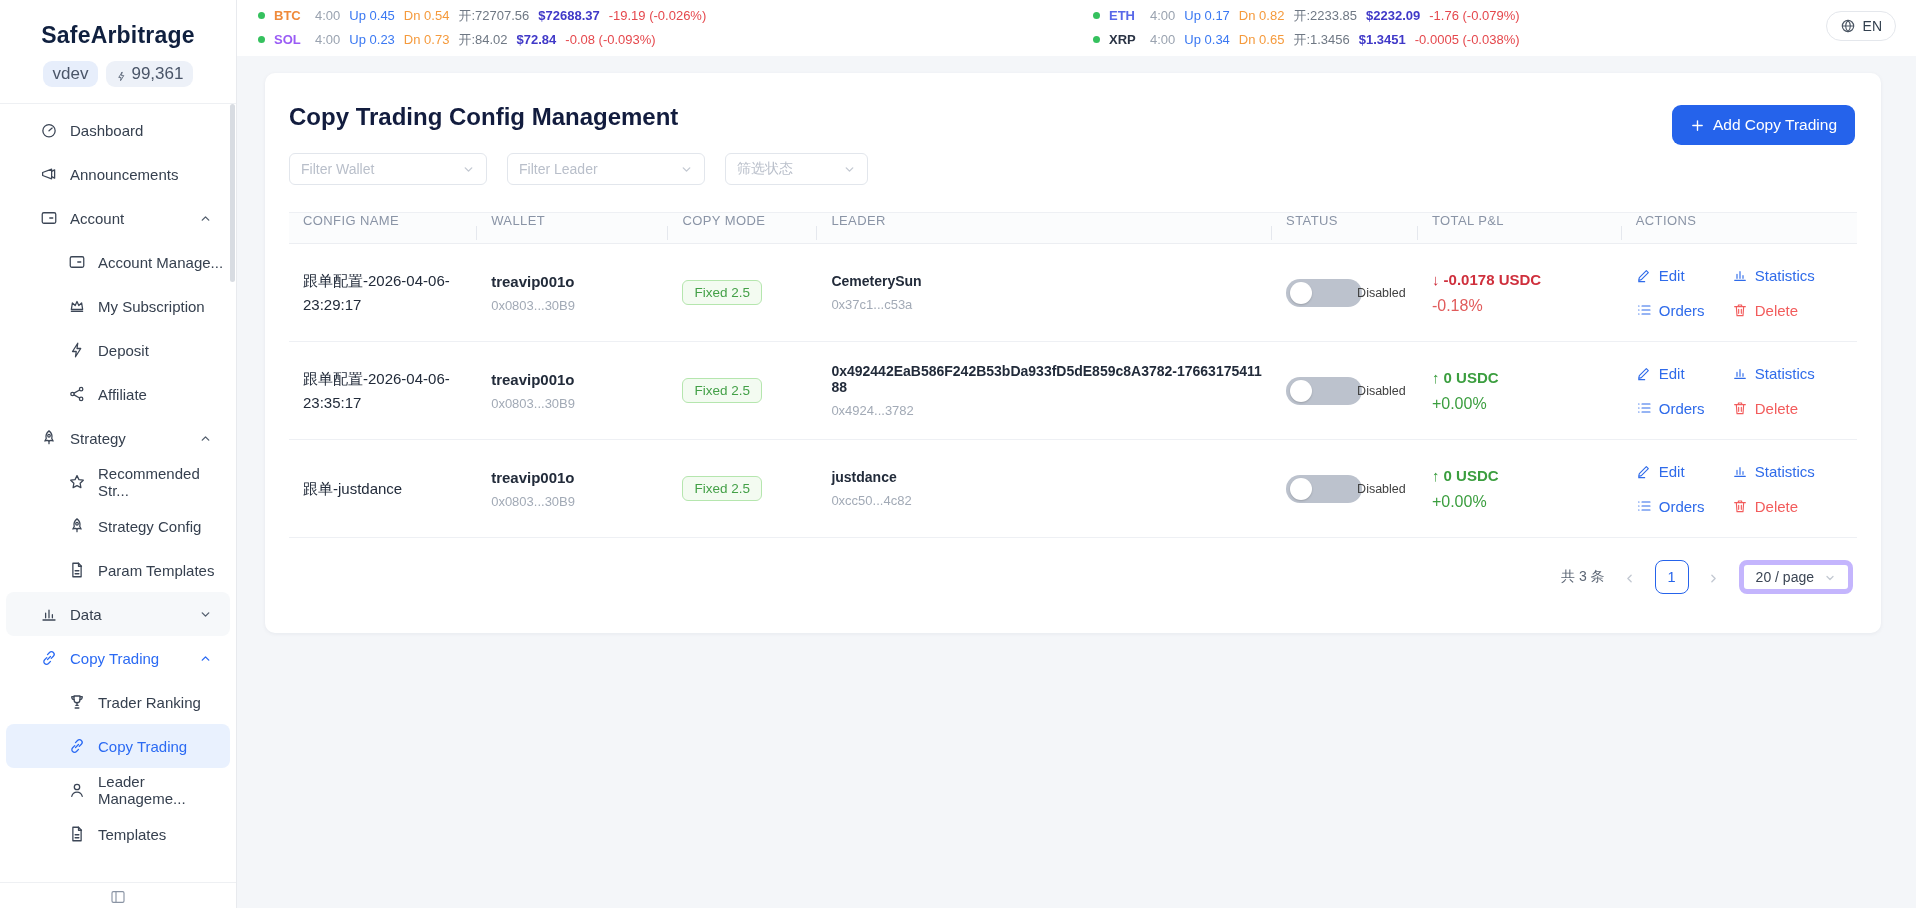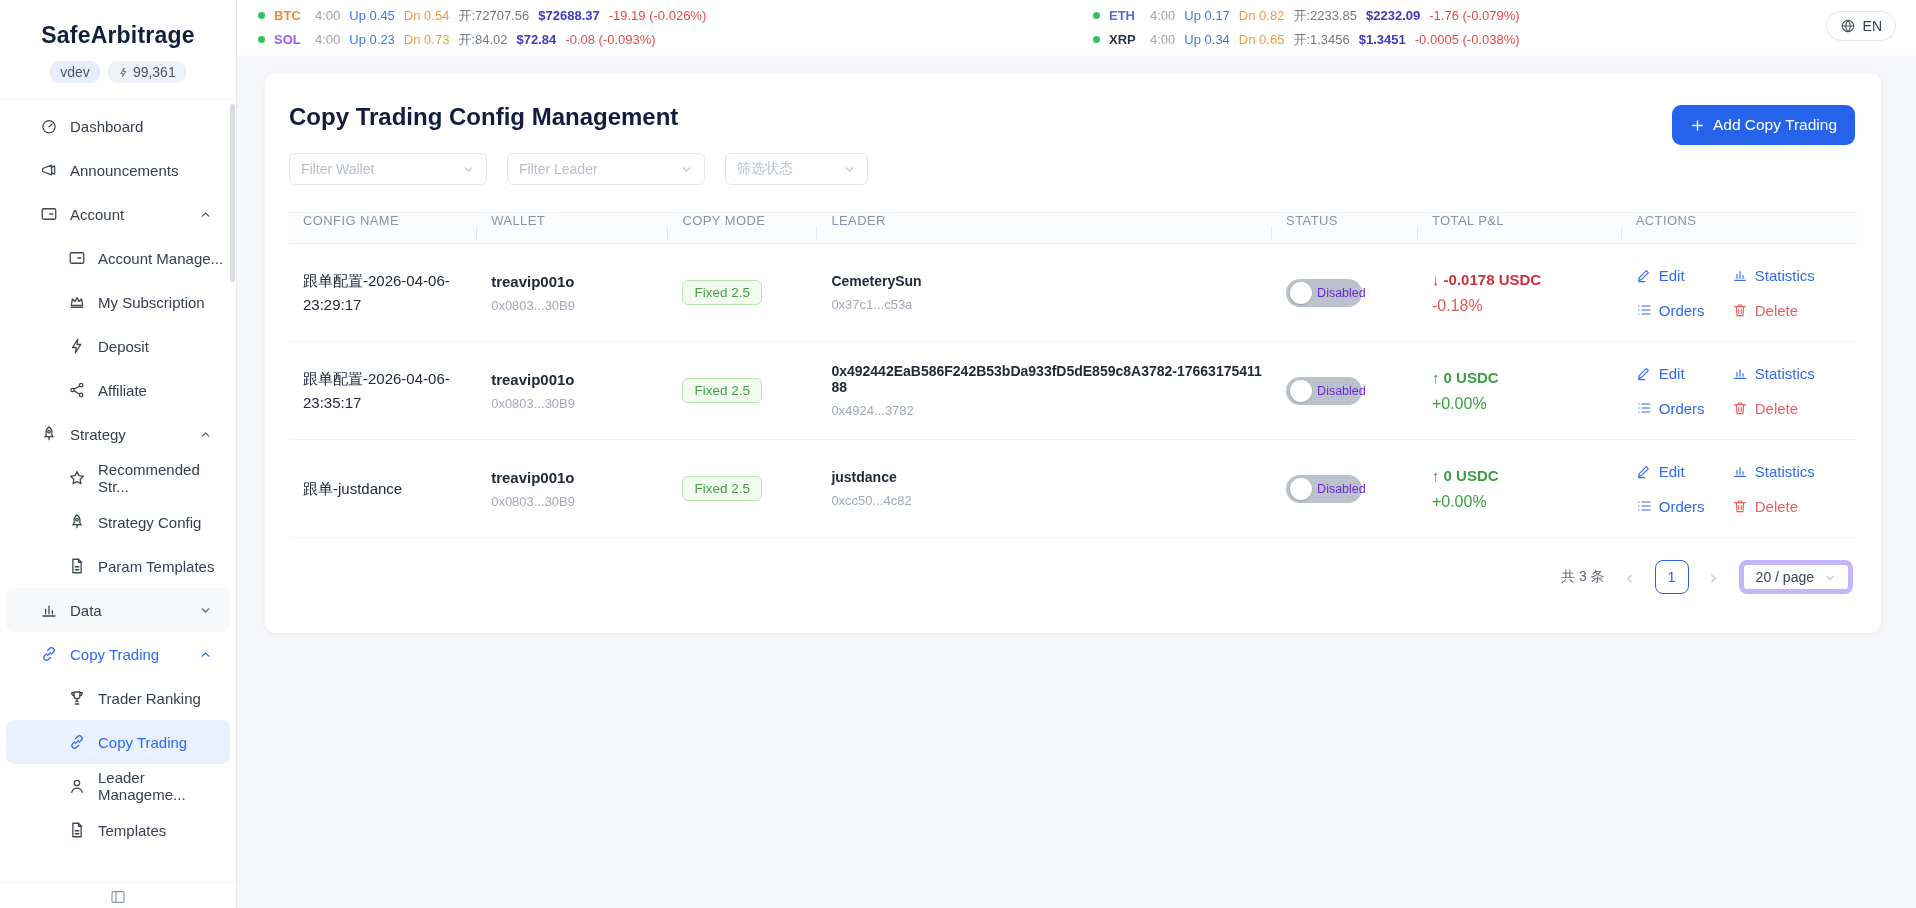--- a/index.html
+++ b/index.html
@@ -4,21 +4,21 @@
 <style>
   * { margin:0; padding:0; box-sizing:border-box; }
   html,body { width:1916px; height:908px; overflow:hidden;
     font-family:"Liberation Sans","DejaVu Sans",sans-serif; background:#f4f6f9; color:#2b3445; }
 
   
   .sidebar { position:absolute; left:0; top:0; width:237px; height:908px; background:#fff;
     border-right:1px solid #e8eaee; z-index:5; }
   .logo { text-align:center; padding-top:22px; font-size:23px; font-weight:bold; color:#10203f; letter-spacing:.2px; }
   .badges { display:flex; justify-content:center; gap:8px; margin-top:12px; }
-  .pill-badge { display:inline-flex; align-items:center; gap:4px; font-size:14px; color:#4a5568;
+  .pill-badge { display:inline-flex; align-items:center; gap:4px; font-size:17px; color:#4a5568;
     background:#edf1f8; border-radius:9px; padding:3px 10px;text-align:right; }
   .pill-badge.env { background:#e7eefb; }
   .side-divider { height:1px; background:#eef0f3; margin-top:16px; }
   .nav { margin-top:4px; }
   .nav-item { display:flex; align-items:center; height:44px; padding-left:34px; cursor:pointer;
     color:#36404f; font-size:15px; position:relative; margin:0 6px; border-radius:8px; }
   .nav-item .nicon { width:18px; height:18px; margin-right:12px; display:flex; align-items:center; color:#3c4656; flex:none; }
   .nav-item.sub { padding-left:62px; }
   .nav-item .chev { position:absolute; right:18px; top:15px; width:13px; height:13px; color:#55606f; }
   .nav-item.shaded { background:#f6f8fa; }
@@ -77,21 +77,21 @@
   .c-status{width:9.3%;} .c-pnl{width:13%;} .c-actions{width:15%;}
   .cell-main { font-size:15px; color:#222b3a; font-weight:bold; }
   .cell-name { font-size:15px; color:#222b3a; font-weight:500; line-height:1.55; }
   .cell-sub { font-size:13px; color:#a2aab6; margin-top:8px; }
   .leader-main { font-size:14px; color:#222b3a; font-weight:bold; word-break:break-all; }
   .mode-badge { display:inline-block; padding:4px 11px; border:1px solid #b5e6ae; background:#f3fbf1;
     color:#43a047; border-radius:6px; font-size:13.5px; font-weight:500; }
   .switch { width:76px; height:28px; border-radius:14px; background:#bcc2cd; display:flex; align-items:center;
     gap:5px; padding:0 4px; cursor:pointer; }
   .switch .knob{ width:22px; height:22px; border-radius:50%; background:#fff; box-shadow:0 1px 2px rgba(0,0,0,.18); flex:none; }
-  .switch .sw-label{ color:#6d28d9; font-size:12.5px; }
+  .switch .sw-label{ color:#404040; font-size:12.5px;margin-left:40px; }
   .pnl-value { font-size:15px; font-weight:bold; }
   .pnl-pct { font-size:16px; margin-top:9px; }
   .neg .pnl-value{ color:#cf2f3c; } .neg .pnl-pct{ color:#e15b5b; }
   .pos .pnl-value, .pos .pnl-pct { color:#3b9e3f; }
   .actions-grid { display:grid; grid-template-columns:96px auto; row-gap:18px; }
   .act { display:flex; align-items:center; gap:7px; font-size:15px; color:#2f6bea; cursor:pointer; white-space:nowrap; }
   .act .nicon{ width:16px; height:16px; }
   .act.danger{ color:#f25c5c; }
 
   .pager { display:flex; justify-content:flex-end; align-items:center; gap:14px; margin-top:22px; padding-right:4px; }

